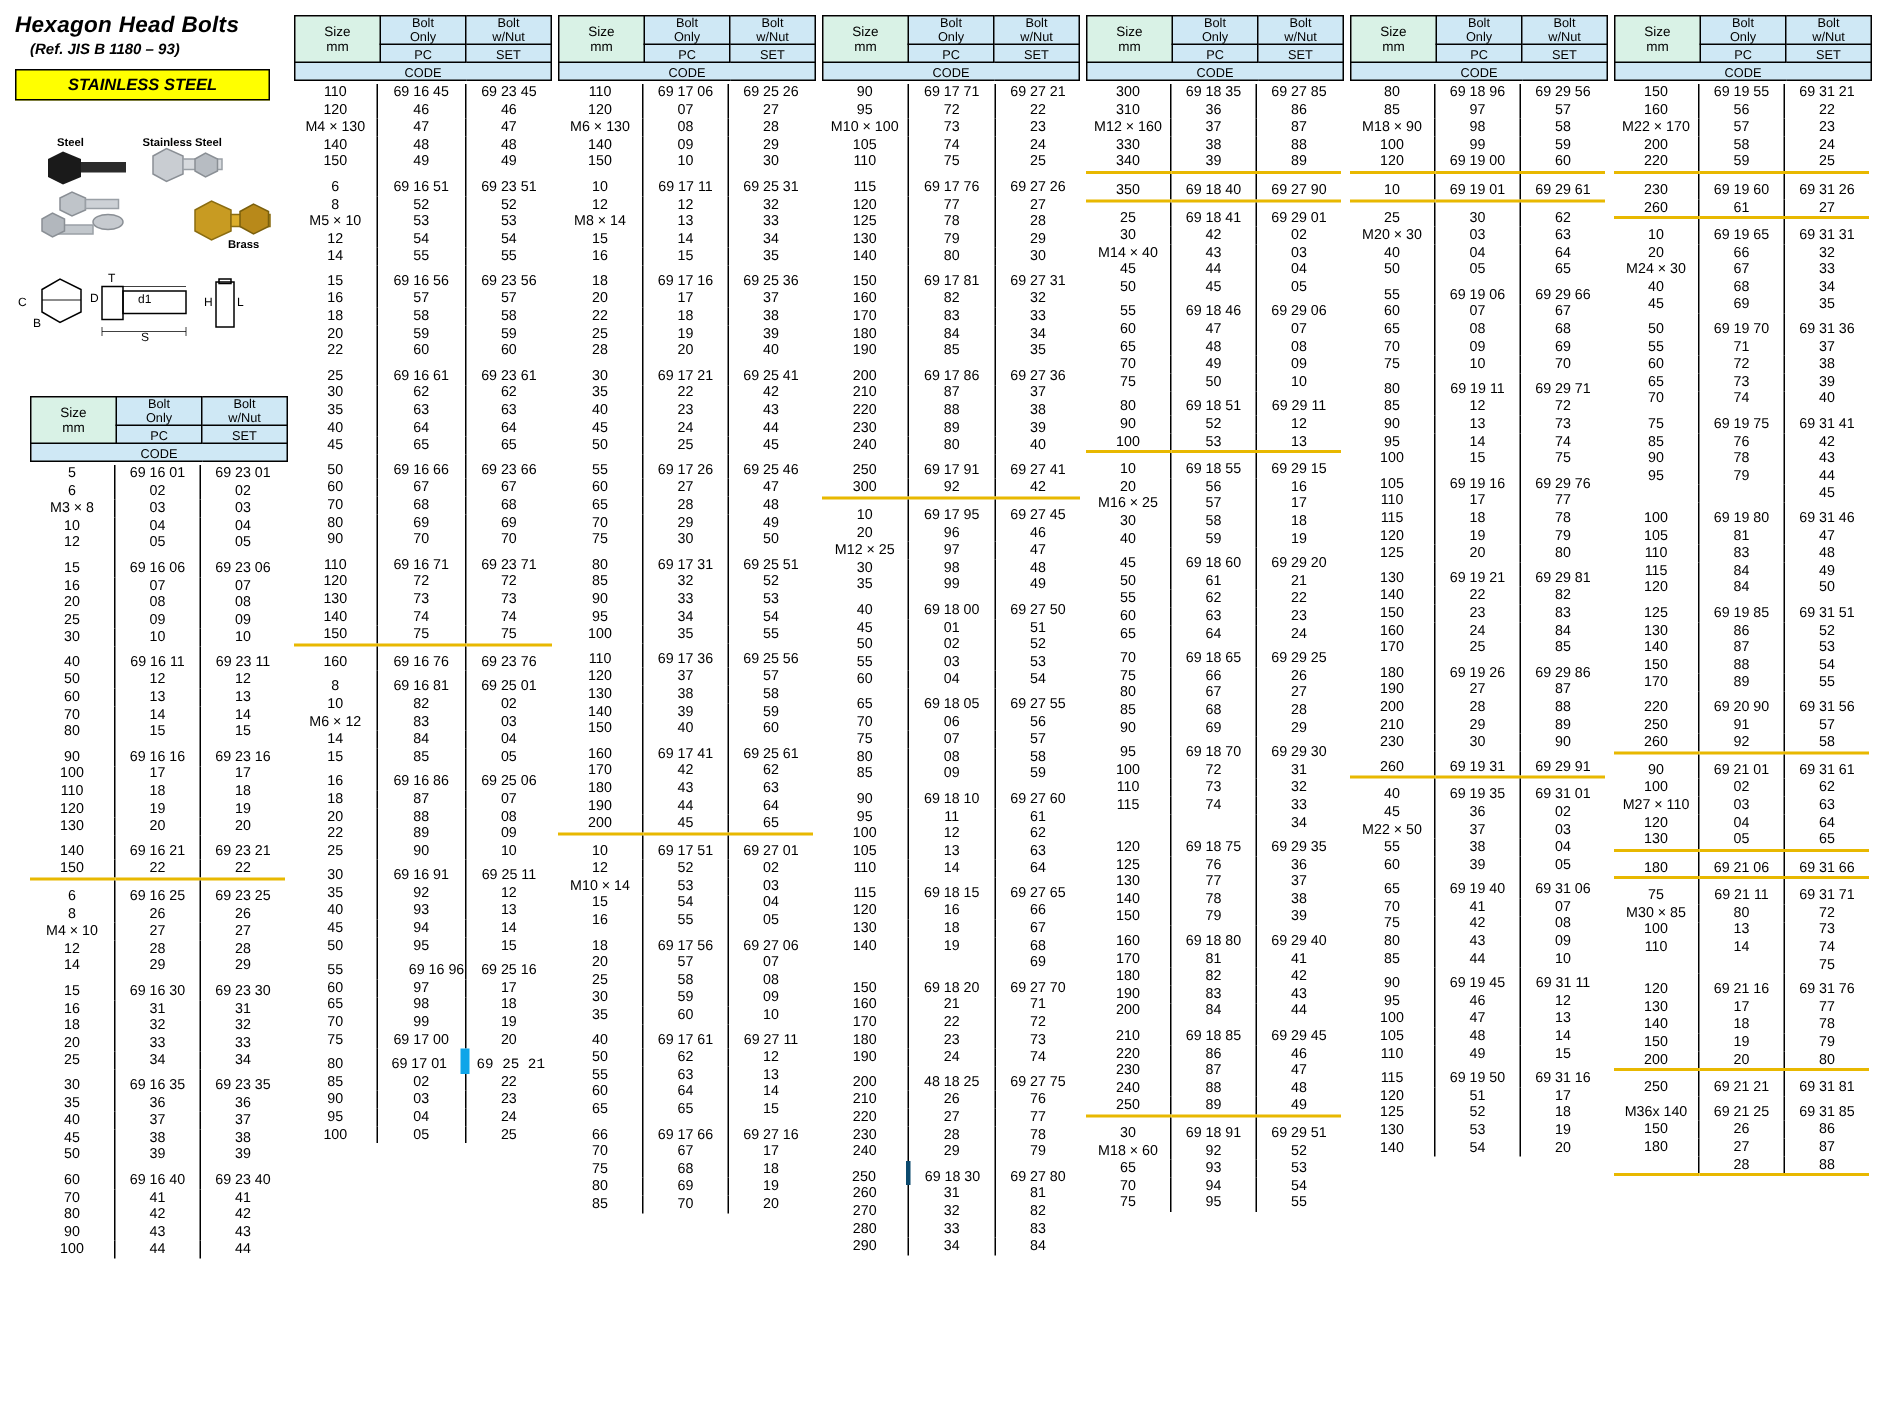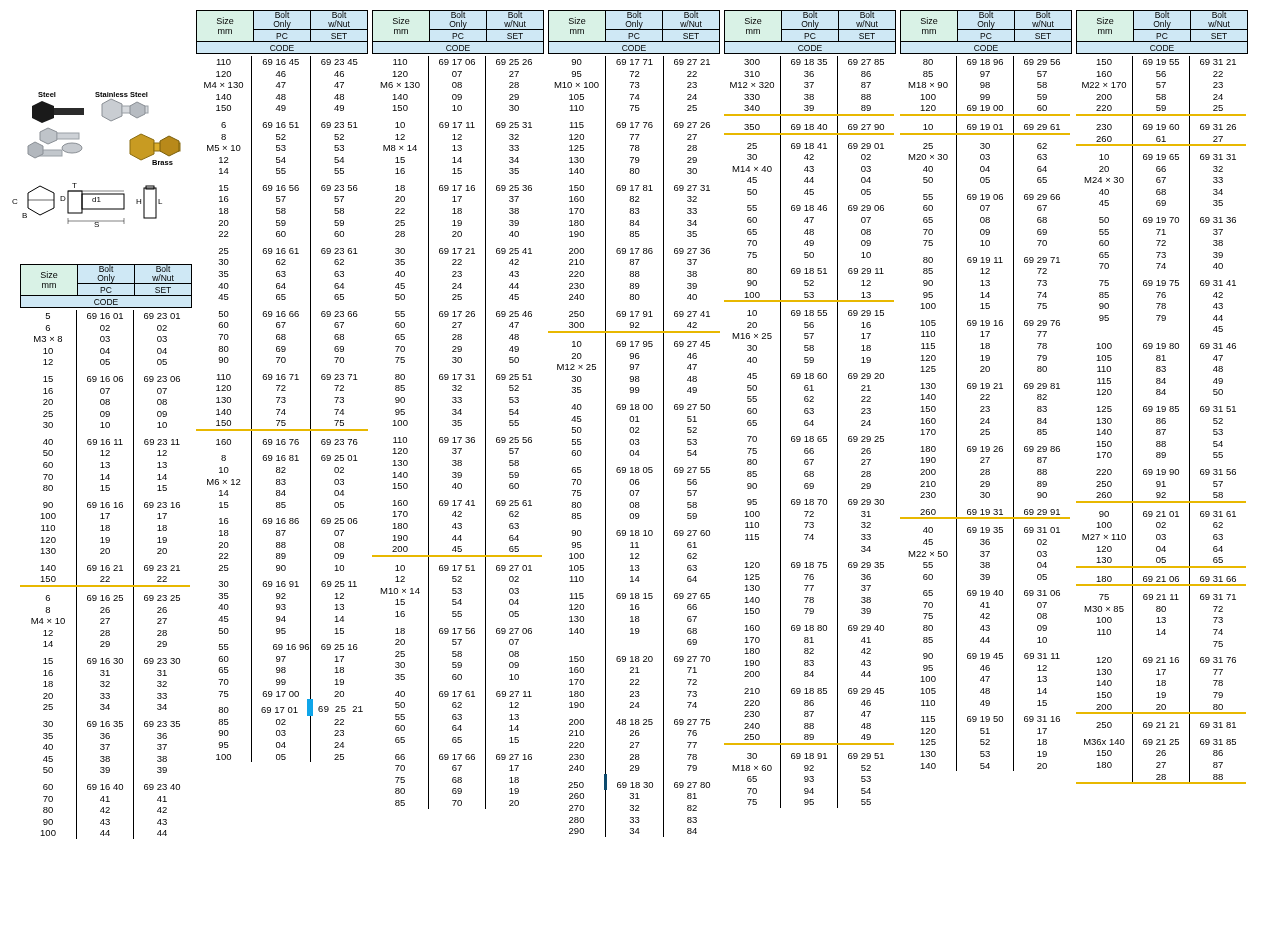--- a/index.html
+++ b/index.html
@@ -28,20 +28,25 @@
   .hdr-tab td{border:1px solid #000;text-align:center;padding:0;}
   .hdr-sizecell{background:#d9f2e6;width:56px;}
   .hdr-boltcell{background:#cfe8f5;width:56px;}
   .hdr-codecell{background:#cfe8f5;}
 </style>
 </head>
 <body>
 
 <div class="page">
 
+  <div class="title-block">
+    <div class="title">Hexagon Head Bolts</div>
+    <div class="subtitle">(Ref. JIS B 1180 – 93)</div>
+    <div class="ss-banner">STAINLESS STEEL</div>
+  </div>
 
   <div class="pic-area">
     <div class="pic-label" style="left:28px;top:2px;">Steel</div>
     <div class="pic-label" style="left:85px;top:2px;">Stainless Steel</div>
     <div class="pic-label" style="left:142px;top:70px;">Brass</div>
 
     <svg class="bolt-svg" width="180" height="170">
 
       <polygon points="22,18 32,13 44,18 44,30 32,35 22,30" fill="#1a1a1a"></polygon>
       <rect x="44" y="20" width="30" height="7" fill="#2b2b2b"></rect>
@@ -1105,21 +1110,21 @@
         <td class="cell col-size" style="">300</td>
         <td class="cell col-pc" style="border-left:1px solid #000;">69 18 35</td>
         <td class="cell col-set" style="border-left:1px solid #000;">69 27 85</td>
       </tr>
             <tr>
         <td class="cell col-size" style="">310</td>
         <td class="cell col-pc" style="border-left:1px solid #000;">36</td>
         <td class="cell col-set" style="border-left:1px solid #000;">86</td>
       </tr>
             <tr>
-        <td class="cell col-size" style="">M12 × 320</td>
+        <td class="cell col-size" style="">M12 × 160</td>
         <td class="cell col-pc" style="border-left:1px solid #000;">37</td>
         <td class="cell col-set" style="border-left:1px solid #000;">87</td>
       </tr>
             <tr>
         <td class="cell col-size" style="">330</td>
         <td class="cell col-pc" style="border-left:1px solid #000;">38</td>
         <td class="cell col-set" style="border-left:1px solid #000;">88</td>
       </tr>
             <tr>
         <td class="cell col-size" style="">340</td>
@@ -1897,21 +1902,21 @@
         <td class="cell col-pc" style="border-left:1px solid #000;">88</td>
         <td class="cell col-set" style="border-left:1px solid #000;">54</td>
       </tr>
             <tr>
         <td class="cell col-size" style="">170</td>
         <td class="cell col-pc" style="border-left:1px solid #000;">89</td>
         <td class="cell col-set" style="border-left:1px solid #000;">55</td>
       </tr>
             <tr>
         <td class="cell col-size" style="padding-top:5px;">220</td>
-        <td class="cell col-pc" style="padding-top:5px;border-left:1px solid #000;">69 19 90</td>
+        <td class="cell col-pc" style="padding-top:5px;border-left:1px solid #000;">69 20 90</td>
         <td class="cell col-set" style="padding-top:5px;border-left:1px solid #000;">69 31 56</td>
       </tr>
             <tr>
         <td class="cell col-size" style="">250</td>
         <td class="cell col-pc" style="border-left:1px solid #000;">91</td>
         <td class="cell col-set" style="border-left:1px solid #000;">57</td>
       </tr>
             <tr>
         <td class="cell col-size" style="border-bottom:2.5px solid #e8b800;">260</td>
         <td class="cell col-pc" style="border-bottom:2.5px solid #e8b800;border-left:1px solid #000;">92</td>

